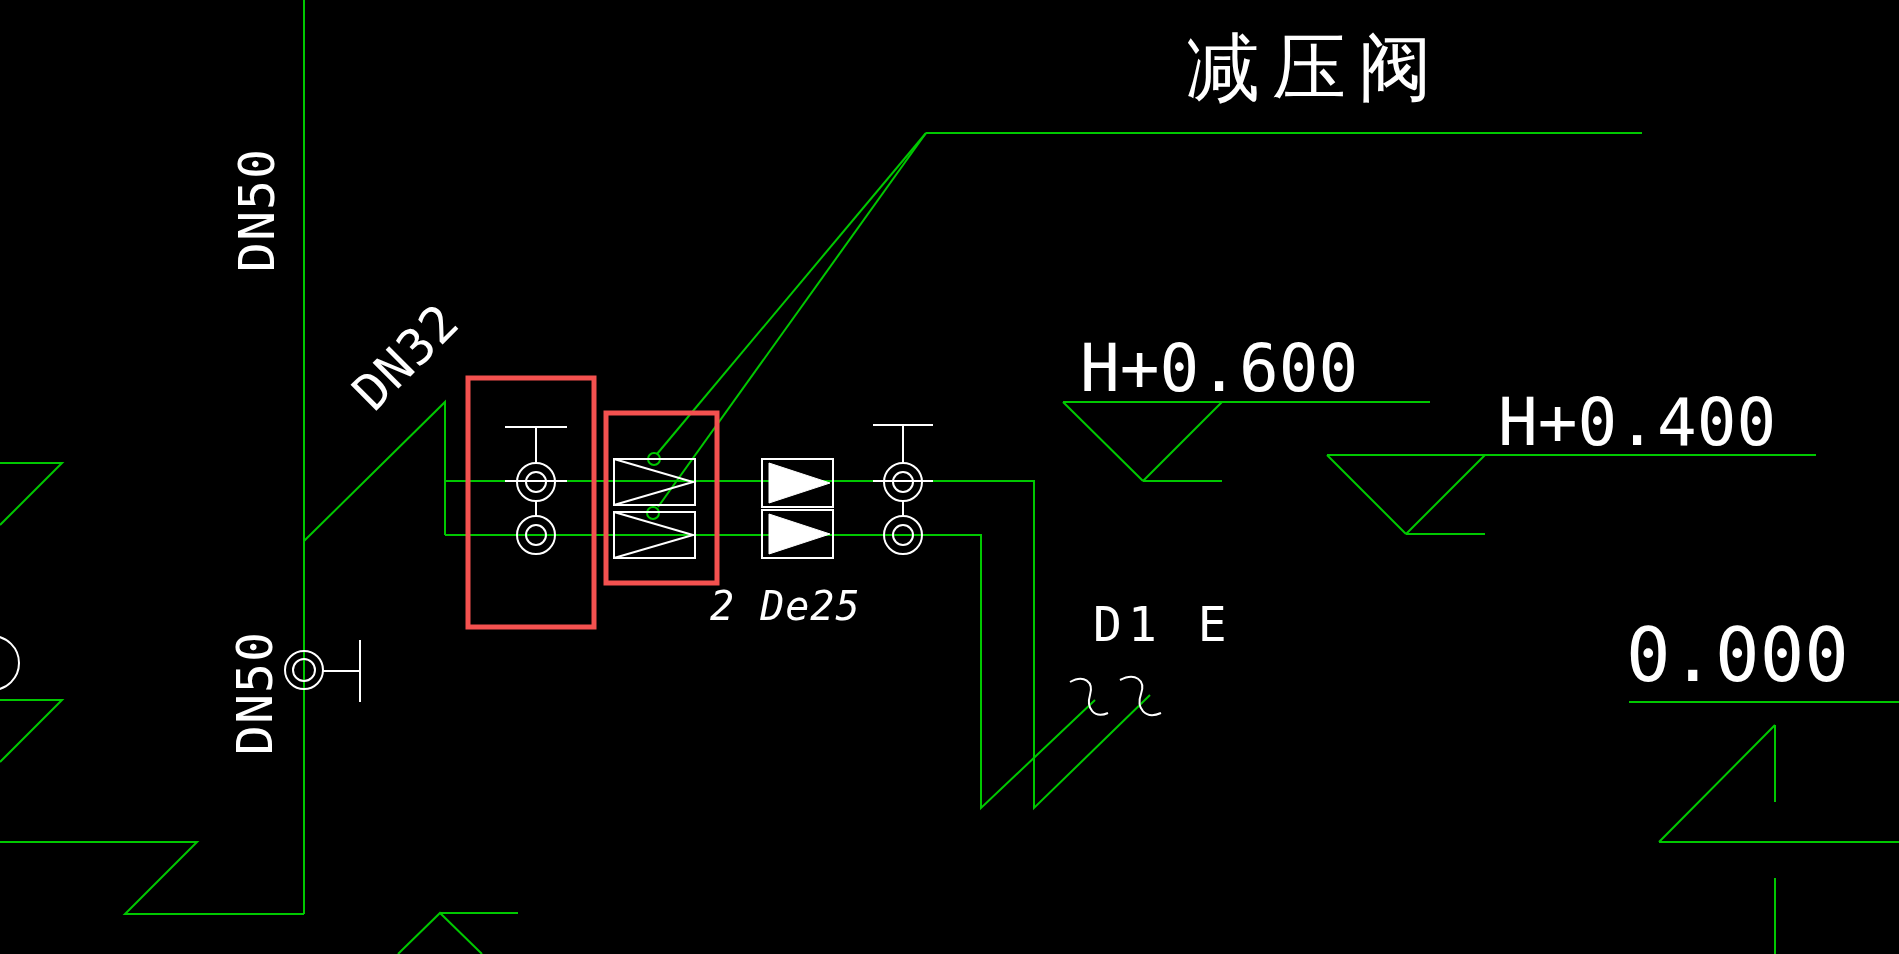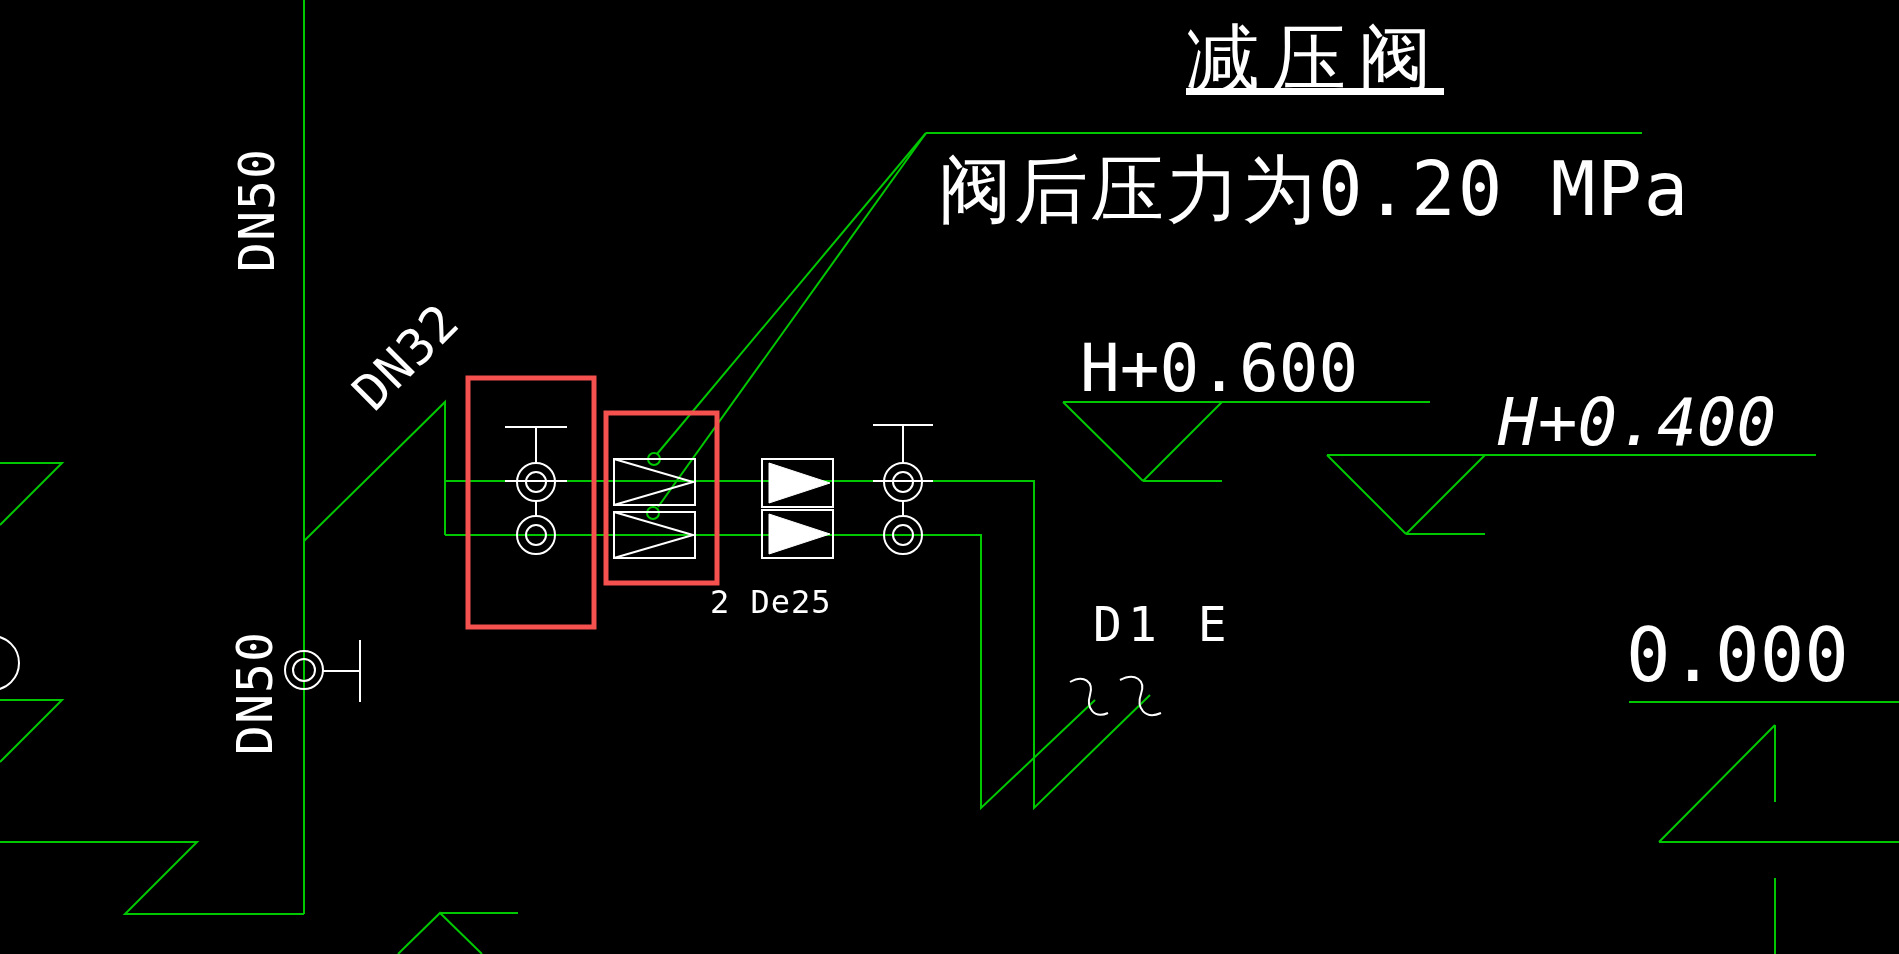--- a/index.html
+++ b/index.html
@@ -151,39 +151,38 @@
     </g>
 
     <g>
       <rect class="r" x="468" y="378" width="126" height="249"></rect>
     </g>
     <g>
       <rect class="r" x="606" y="413" width="111" height="170"></rect>
     </g>
   </svg>
 
-  <div class="label" style="left:1186px;top:21px;font-size:74px;letter-spacing:12px;text-decoration:underline;">减压阀</div>
+  <div class="label" style="left:1186px;top:30px;font-size:74px;letter-spacing:12px;">减压阀</div>
 
-  <div class="label" style="left:938px;top:152px;font-size:74px;letter-spacing:2px;">阀后压力为0.20 MPa</div>
 
   <div class="label rot" style="left:187px;top:184px;width:140px;height:52px;font-size:50px;transform:rotate(-90deg);">
     <span>DN50</span>
   </div>
 
   <div class="label rot" style="left:331px;top:331px;width:150px;height:52px;font-size:50px;transform:rotate(-45deg);">
     <span>DN32</span>
   </div>
 
   <div class="label rot" style="left:185px;top:667px;width:140px;height:52px;font-size:50px;transform:rotate(-90deg);">
     <span>DN50</span>
   </div>
 
-  <div class="label" style="left:710px;top:586px;font-size:32px;">2 De25</div>
+  <div class="label" style="left:710px;top:586px;font-size:40px;font-style:italic;">2 De25</div>
 
   <div class="label" style="left:1068px;top:600px;font-size:48px;letter-spacing:6px;margin-left:25px;">D1 E</div>
 
   <div class="label" style="left:1080px;top:336px;font-size:66px;letter-spacing:0;">H+0.600</div>
 
-  <div class="label" style="left:1498px;top:390px;font-size:66px;letter-spacing:0;font-style:italic;">H+0.400</div>
+  <div class="label" style="left:1498px;top:390px;font-size:66px;letter-spacing:0;">H+0.400</div>
 
   <div class="label" style="left:1626px;top:618px;font-size:74px;letter-spacing:0;">0.000 (</div>
 
 </div>
 
 </body></html>

